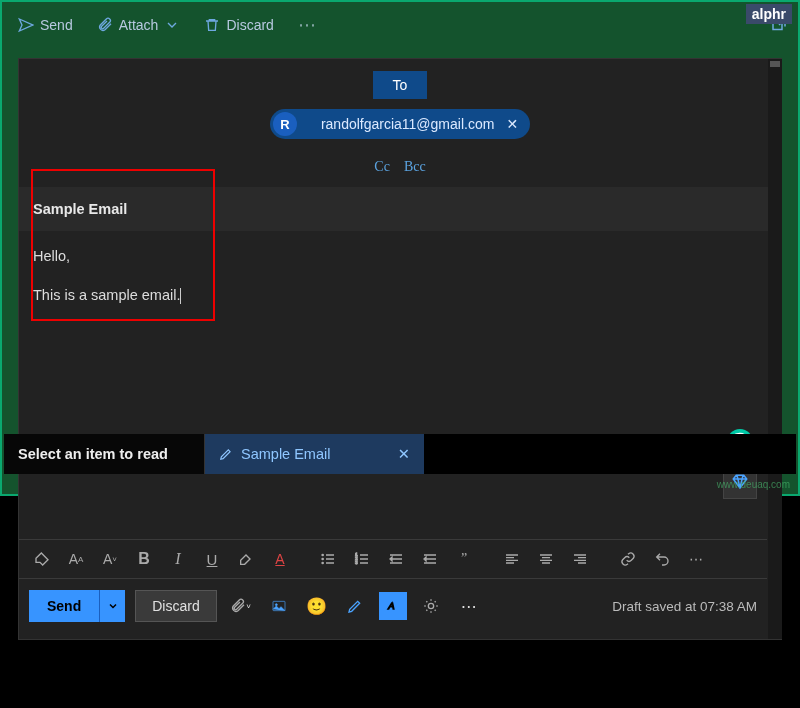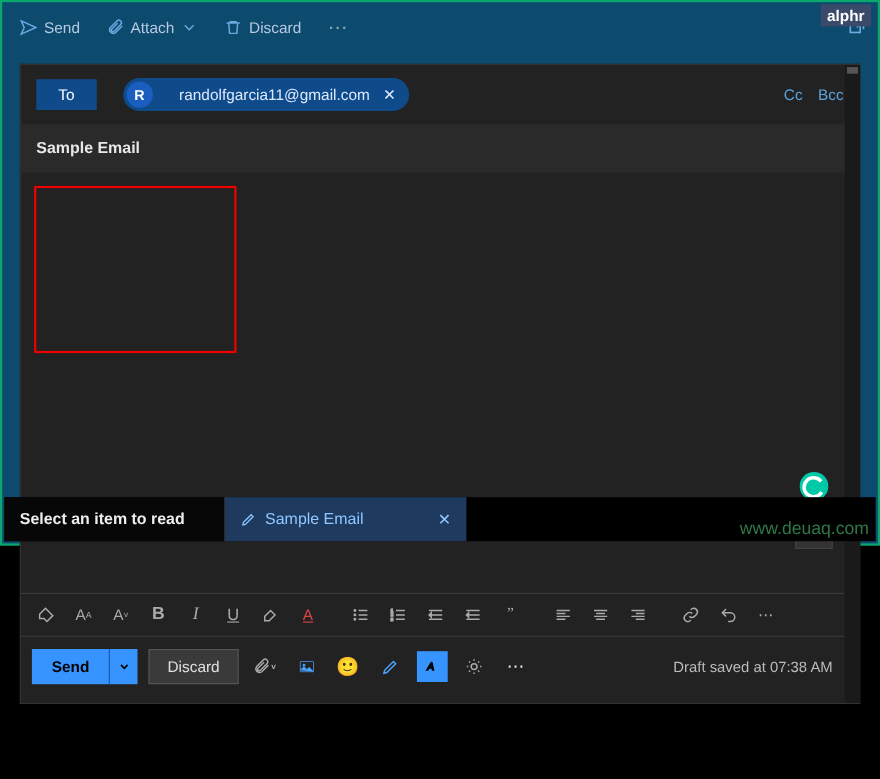--- a/index.html
+++ b/index.html
@@ -8,21 +8,21 @@
     background: #000;
     font-family: "Segoe UI", sans-serif;
     color: #e0e0e0;
     position: relative;
     overflow: hidden;
   }
   .outer {
     border: 2px solid #0aa86f;
     width: 800px; height: 496px;
     position: relative;
-    background: #0c4a6e;
+    background: #14532d;
   }
   .topbar {
     height: 46px;
     display: flex;
     align-items: center;
     padding: 0 10px;
     gap: 12px;
     color: #b8c9e0;
     font-size: 14px;
   }
@@ -40,38 +40,38 @@
     background: #222;
     height: 582px;
     position: relative;
   }
   .scrollbar {
     position: absolute; right: -1px; top: 0; width: 14px; height: 100%;
     background: #1a1a1a;
   }
   .scroll-thumb-top { position:absolute; top:2px; width:10px; height:6px; left:2px; background:#555;}
   .recip-row {
-    display: flex; align-items: center; padding: 12px 14px; gap: 24px;
+    display: flex; align-items: center; padding: 12px 14px; gap: 10px; flex-direction: column;
   }
   .to-btn {
     background: #0f4a8a; color: #fff; padding: 6px 20px; font-size: 14px;
     cursor: pointer;
   }
   .chip {
     display: flex; align-items: center; gap: 8px;
     background: #0f4a8a; border-radius: 16px; padding: 3px 8px 3px 3px;
   }
   .chip-avatar {
     width: 24px; height: 24px; border-radius: 50%;
     background: #1a5fbf; color: #fff; font-weight: bold;
     display: flex; align-items: center; justify-content: center; font-size: 13px;
   }
   .chip-label { color: #dbe9ff; font-size: 14px; margin-left: 16px; }
   .chip-x { color: #dbe9ff; font-size: 14px; cursor: pointer; padding: 0 4px;}
-  .ccbcc { display:flex; gap:14px; color:#5ba3e0; font-size:14px;}
+  .ccbcc { display:flex; gap:14px; color:#5ba3e0; font-size:14px;font-family:Liberation Serif, serif;}
   .ccbcc span { cursor:pointer; }
   .redbox {
     position:absolute; left:12px; top:110px; width:184px; height:152px;
     border:2px solid #e00; pointer-events:none;
   }
   .subject-row {
     padding: 14px 14px;
     background: #2a2a2a;
     font-weight: 600; font-size: 14.5px; color: #e8e8e8;
   }
@@ -124,32 +124,32 @@
   .discard-btn {
     background:#3a3a3a; border:1px solid #555; height:32px; padding:0 16px;
     display:flex; align-items:center; cursor:pointer; font-size:14px; color:#e0e0e0;
   }
   .sb-item { width:28px; height:28px; display:flex; align-items:center; justify-content:center; cursor:pointer; }
   .sb-item svg {width:16px;height:16px;}
   .hlt { background:#3794ff; }
   .draft-status { color:#bbb; font-size:13.5px; }
 
   .bottom-tabs {
-    position:absolute; bottom:2px; left:2px; right:2px; height:40px;
+    position:absolute; bottom:20px; left:2px; right:2px; height:40px;
     display:flex; align-items:stretch;
     background:#000;
   }
   .tab {
     display:flex; align-items:center; padding:0 14px; gap:8px;
     font-size:14.5px; min-width:200px;
   }
   .tab1 { background:#070707; color:#eee; font-weight:600;}
   .tab2 { background:#1e3a5f; color:#8fc6ff; border-left:1px solid #333; justify-content:space-between; min-width:220px;}
   .tab2-left{display:flex;align-items:center;gap:8px;}
-  .watermark{position:absolute;bottom:4px;right:8px;font-size:16px;color:#4a6;opacity:0.7;}
+  .watermark{position:absolute;bottom:4px;right:8px;font-size:10px;color:#4a6;opacity:0.7;}
 </style>
 </head>
 <body>
 
 <div class="outer">
   <div class="alphr">alphr</div>
 
   <div class="topbar">
     <div class="tb-item">
       <svg viewBox="0 0 24 24" fill="none" stroke="#6ea8e0" stroke-width="2">
@@ -194,20 +194,24 @@
       </div>
       <div class="spacer"></div>
       <div class="ccbcc">
         <span>Cc</span>
         <span>Bcc</span>
       </div>
     </div>
 
     <div class="subject-row">Sample Email</div>
 
+    <div class="body-area">
+      <p>Hello,</p>
+      <p><span>This is a sample email.</span><span class="cursor"></span></p>
+    </div>
 
     <div class="redbox"></div>
 
     <div class="side-btns">
       <div class="circle-btn">
         <svg viewBox="0 0 24 24" fill="none" stroke="#fff" stroke-width="3">
             <path d="M18 8a8 8 0 10.5 9"></path>
           </svg>
       </div>
       <div class="diamond-btn">

